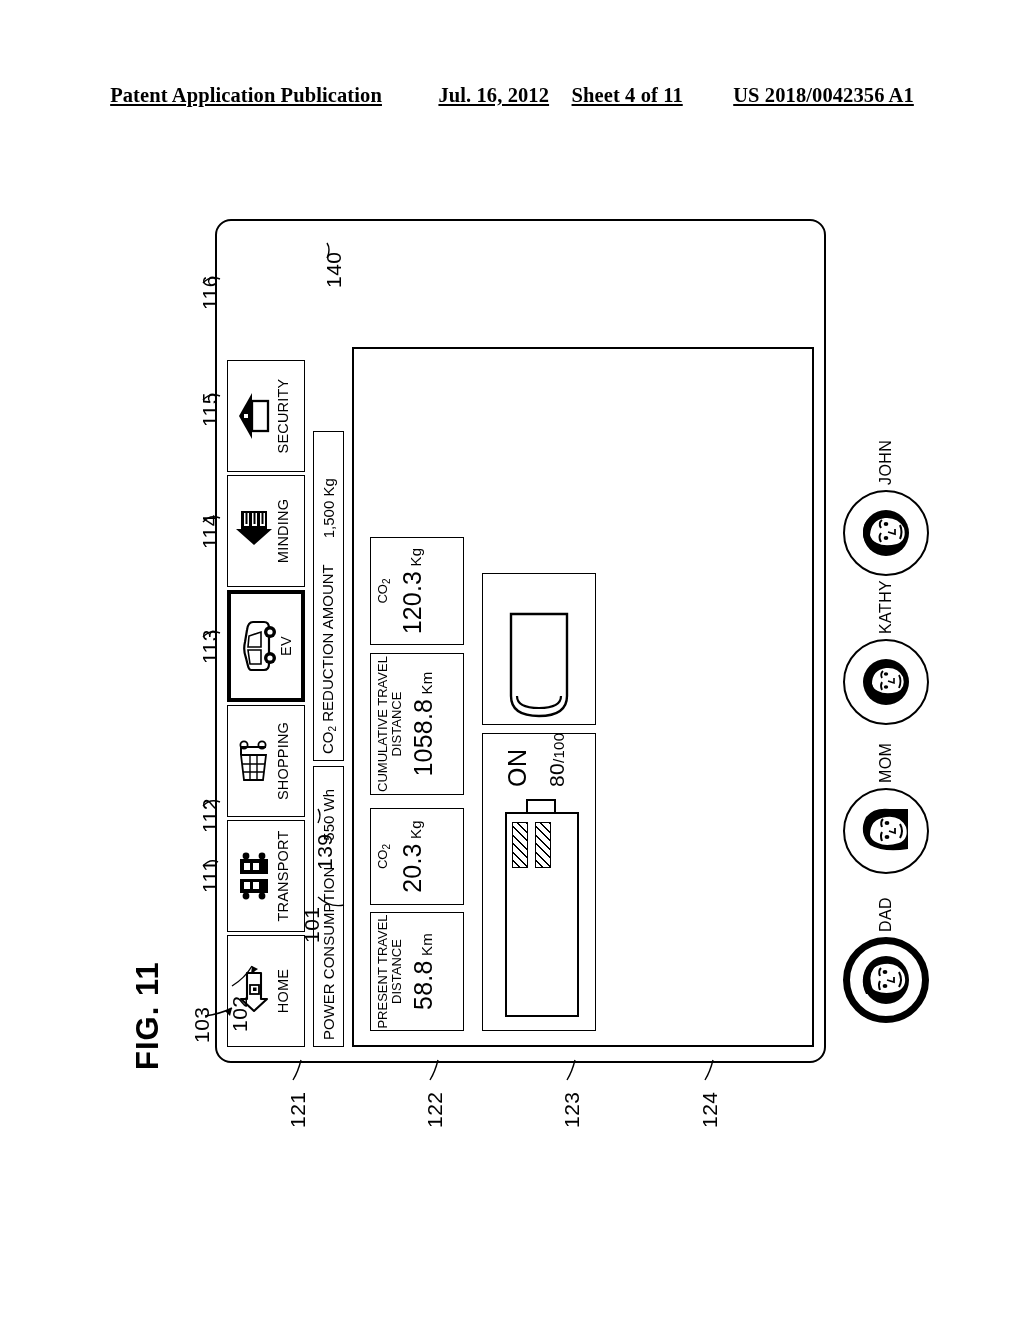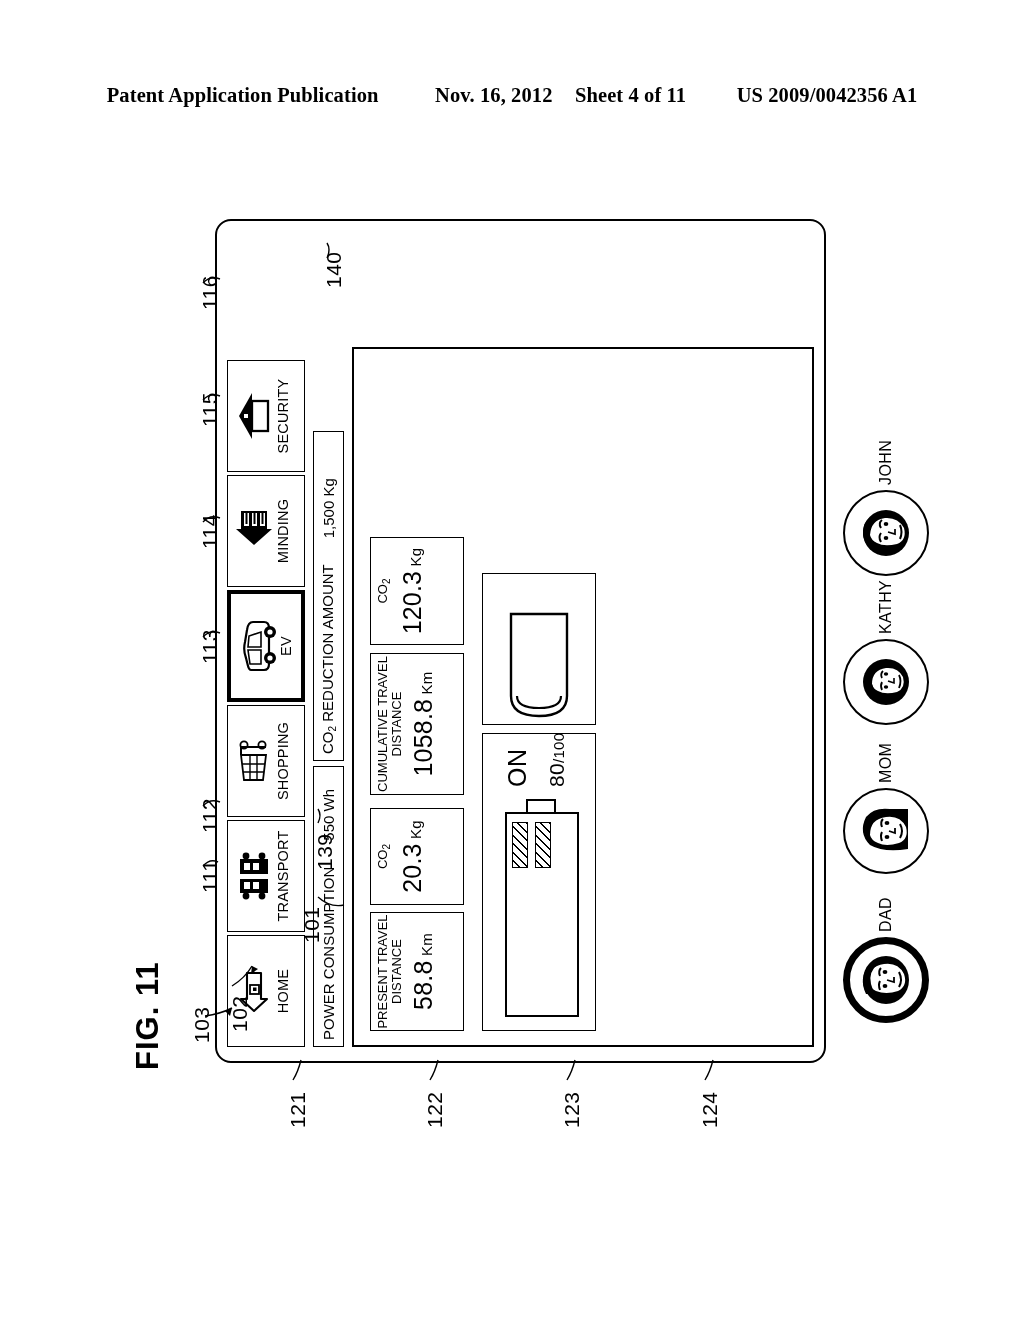--- a/index.html
+++ b/index.html
@@ -22,21 +22,21 @@
     top: 84px;
     left: 0;
     width: 1024px;
     text-align: center;
     font-family: "Liberation Serif", serif;
     font-weight: bold;
     font-size: 20.5px;
     letter-spacing: 0.1px;
     white-space: nowrap;
   }
-  #pub-header .seg { display: inline-block; vertical-align: baseline; }
+  #pub-header .seg { display: inline-block; vertical-align: baseline; text-decoration: underline; }
   #pub-header .gap1 { display:inline-block; width: 46px; }
   #pub-header .gap2 { display:inline-block; width: 12px; }
   #pub-header .gap3 { display:inline-block; width: 40px; }
 
   
   #fig-label {
     position: absolute;
     left: 130px;
     top: 1070px;
     font-family: "Liberation Sans", sans-serif;
@@ -327,25 +327,25 @@
     width: 1024px; height: 1320px;
     pointer-events: none;
   }
 </style>
 </head>
 <body>
 
 <div id="pub-header">
   <span class="seg">Patent Application Publication</span>
   <span class="gap1"></span>
-  <span class="seg">Nov. 16, 2012</span>
+  <span class="seg">Jul. 16, 2012</span>
   <span class="gap2"></span>
   <span class="seg">Sheet 4 of 11</span>
   <span class="gap3"></span>
-  <span class="seg">US 2009/0042356 A1</span>
+  <span class="seg">US 2018/0042356 A1</span>
 </div>
 
 <div id="fig-label">FIG. 11</div>
 
 <div id="fig-stage">
   <div id="device">
 
     <div id="icon-bar">
 
       <div class="icon-tile">

